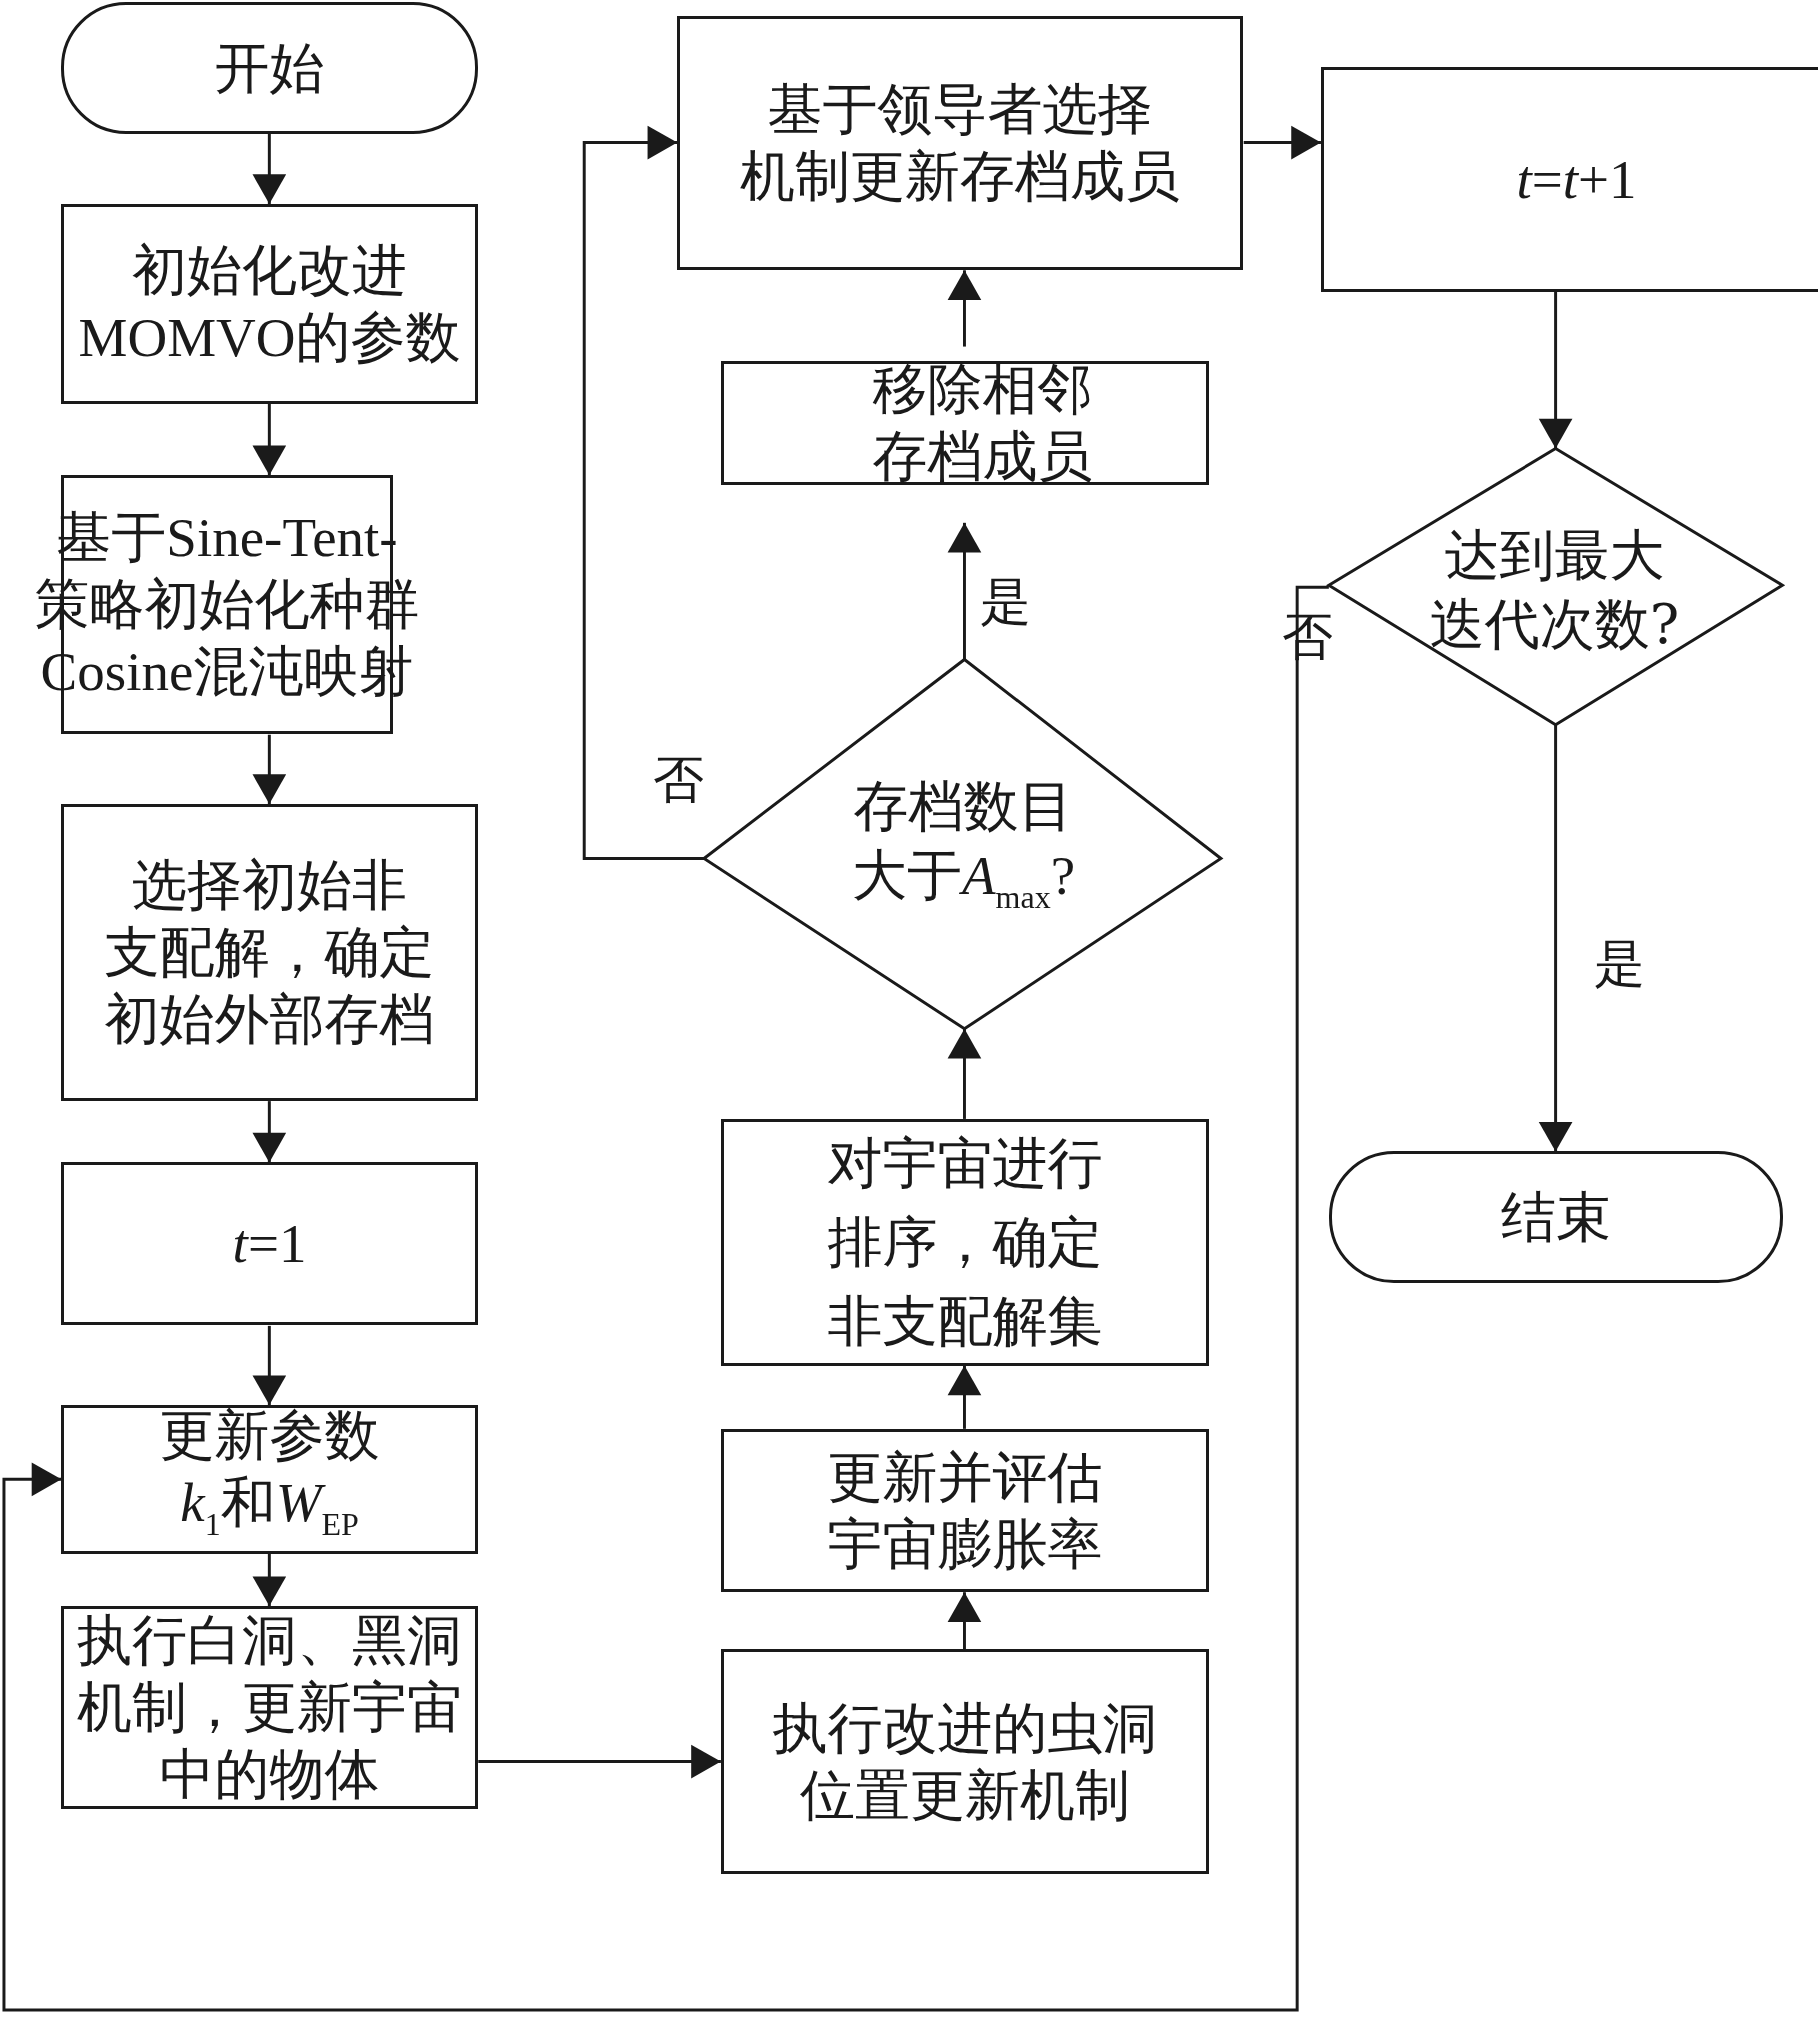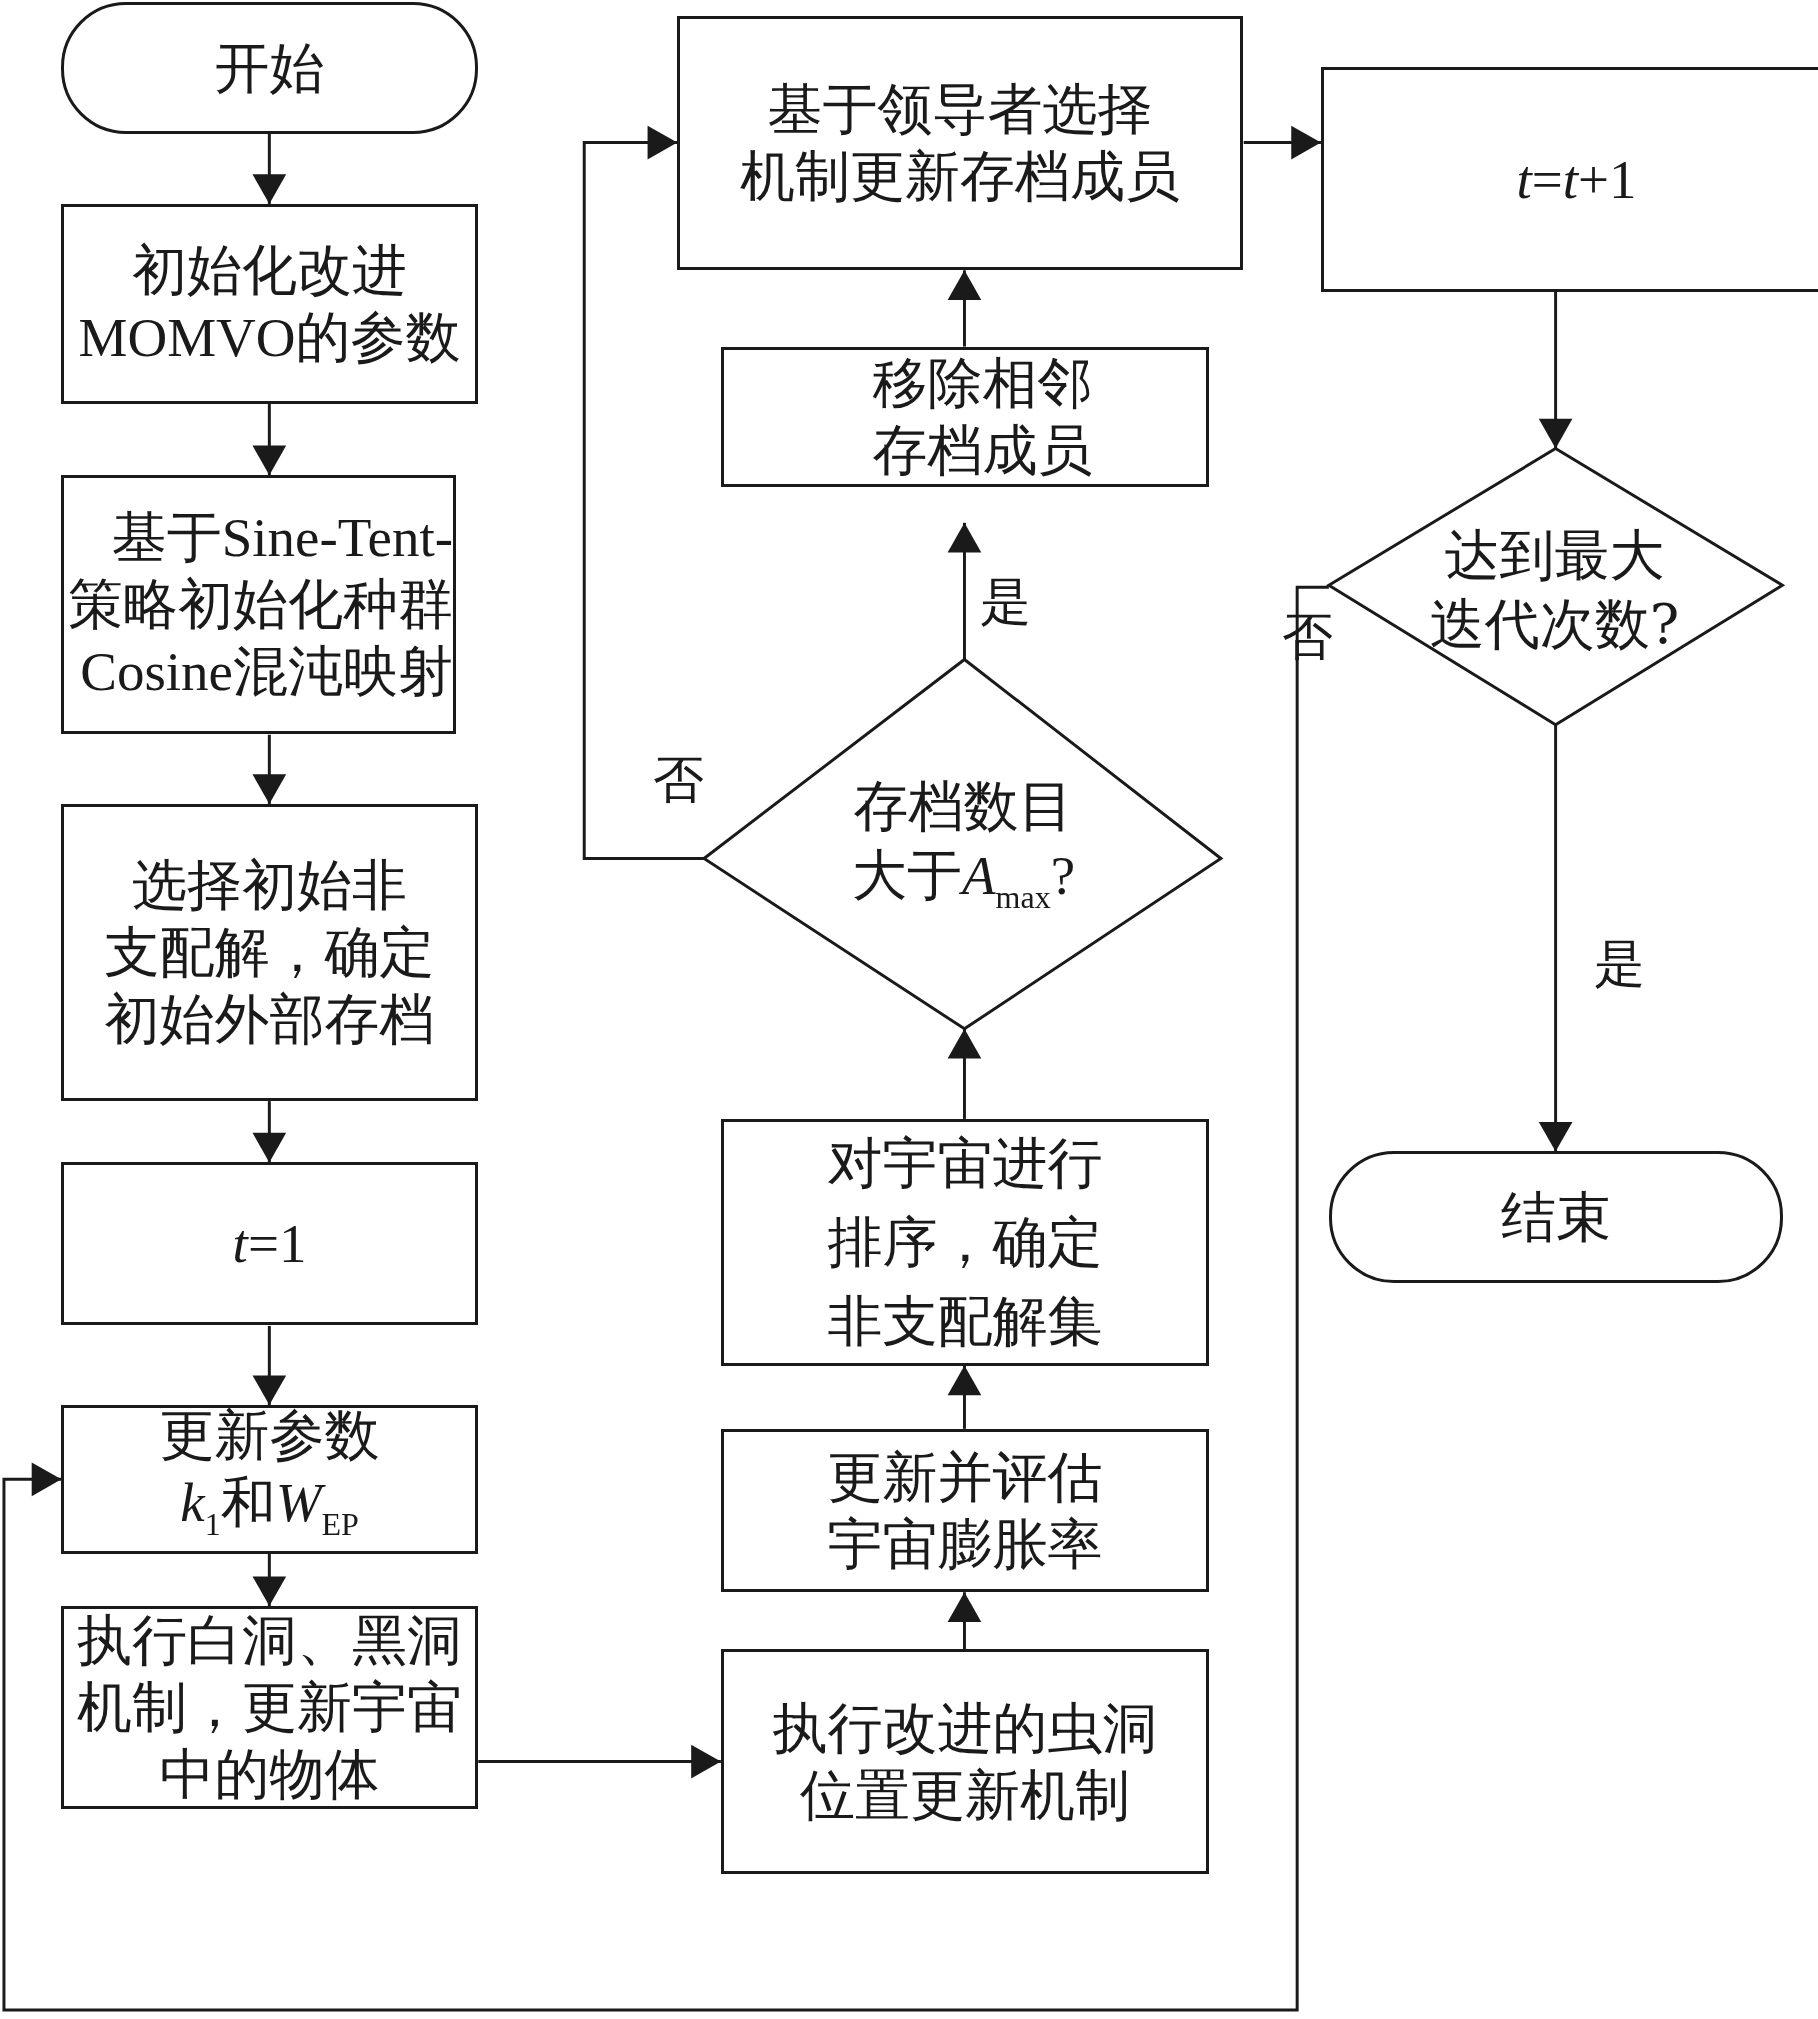--- a/index.html
+++ b/index.html
@@ -72,21 +72,21 @@
 
 <div class="node term" style="left:61px;top:2px;width:417px;height:132px;">
   <span class="line">开始</span>
 </div>
 
 <div class="node" style="left:61px;top:204px;width:417px;height:200px;">
   <span class="line">初始化改进</span>
   <span class="line lat">MOMVO的参数</span>
 </div>
 
-<div class="node" style="left:61px;top:475px;width:395px;height:259px;align-items:flex-end;">
+<div class="node" style="left:61px;top:475px;width:332px;height:259px;">
   <span class="line lat">基于Sine-Tent-</span>
   <span class="line">策略初始化种群</span>
   <span class="line lat">Cosine混沌映射</span>
 </div>
 
 <div class="node" style="left:61px;top:804px;width:417px;height:297px;">
   <span class="line">选择初始非</span>
   <span class="line">支配解，确定</span>
   <span class="line">初始外部存档</span>
 </div>
@@ -104,21 +104,21 @@
   <span class="line">执行白洞、黑洞</span>
   <span class="line">机制，更新宇宙</span>
   <span class="line">中的物体</span>
 </div>
 
 <div class="node" style="left:677px;top:16px;width:566px;height:254px;">
   <span class="line">基于领导者选择</span>
   <span class="line">机制更新存档成员</span>
 </div>
 
-<div class="node" style="left:721px;top:347px;width:488px;height:140px;padding-left:35px;">
+<div class="node" style="left:721px;top:361px;width:488px;height:124px;padding-left:35px;">
   <span class="line">移除相邻</span>
   <span class="line">存档成员</span>
 </div>
 
 <div class="diamond-text" style="left:792px;top:758px;width:343px;height:188px;">
   <span class="line">存档数目</span>
   <span class="line"><span>大于</span><span class="it">A</span><span class="sub">max</span><span class="lat">?</span></span>
 </div>
 
 <div class="node" style="left:721px;top:1119px;width:488px;height:247px;gap:12px;">

